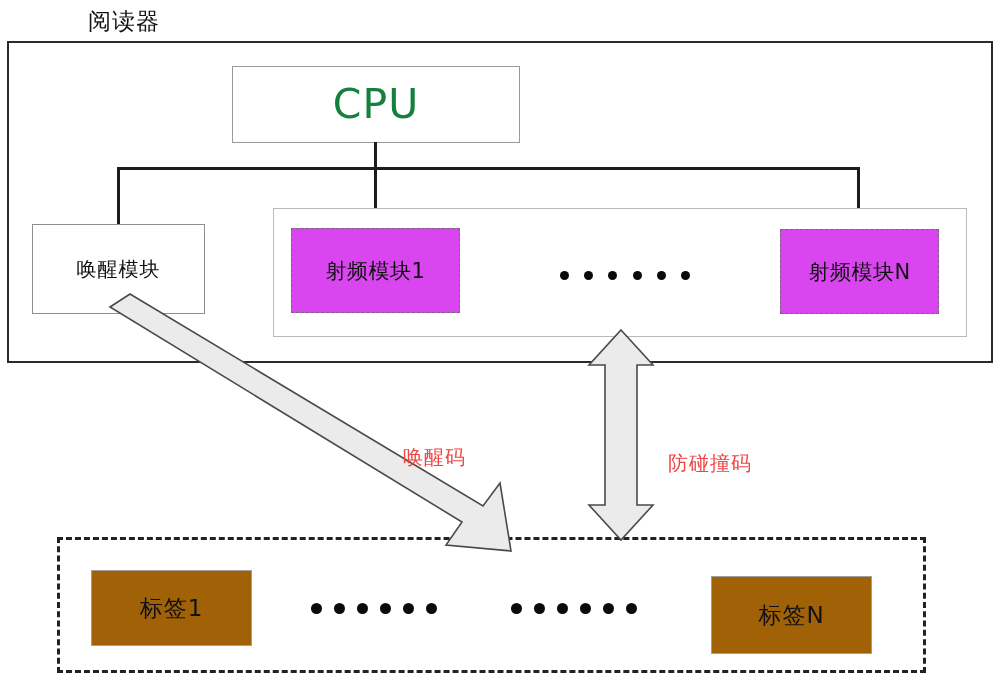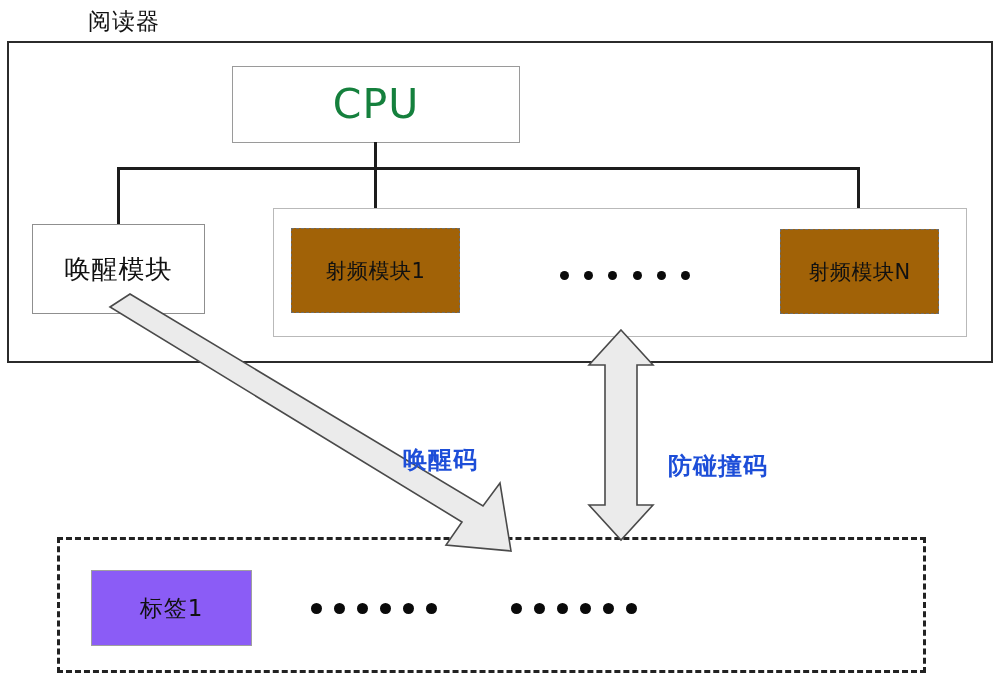--- a/index.html
+++ b/index.html
@@ -71,21 +71,21 @@
     top: 224px;
     width: 173px;
     height: 90px;
     border: 1.5px solid #8f8f8f;
     background: #ffffff;
     display: flex;
     align-items: center;
     justify-content: center;
   }
   .wake-label {
-    font-size: 26px;
+    font-size: 20px;
     color: #111;
     letter-spacing: 1px;
     font-family: "DejaVu Sans", "Liberation Sans", sans-serif;
   }
 
   
   .rw-box {
     left: 273px;
     top: 208px;
     width: 694px;
@@ -114,21 +114,21 @@
   .rw-dots .dot {
     width: 9px;
     height: 9px;
     border-radius: 50%;
     background: #0a0a0a;
   }
 
   
   .rf-box {
     border: 1.6px dashed #6d6d6d;
-    background: #a16207;
+    background: #d946ef;
     display: flex;
     align-items: center;
     justify-content: center;
   }
   .rf-1 { left: 291px; top: 228px; width: 169px; height: 85px; }
   .rf-n { left: 780px; top: 229px; width: 159px; height: 85px; }
   .rf-label {
     font-size: 21px;
     color: #111;
     letter-spacing: 0.5px;
@@ -149,21 +149,21 @@
     top: 537px;
     width: 869px;
     height: 136px;
     border: 3px dashed #222222;
     background: transparent;
   }
 
   
   .tag-box {
     border: 1.5px solid #9f9f9f;
-    background: #8b5cf6;
+    background: #a16207;
     display: flex;
     align-items: center;
     justify-content: center;
   }
   .tag-1 { left: 91px; top: 570px; width: 161px; height: 76px; }
   .tag-n { left: 711px; top: 576px; width: 161px; height: 78px; }
   .tag-label {
     font-size: 23px;
     color: #111;
     letter-spacing: 1px;
@@ -197,26 +197,25 @@
   }
   .arrow-shape {
     fill: #ebebeb;
     stroke: #4a4a4a;
     stroke-width: 1.6;
     stroke-linejoin: miter;
   }
 
   
   .arrow-label {
-    font-size: 24px;
-    color: #1d4ed8;
-    letter-spacing: 1px;
-    white-space: nowrap;
-    font-family: "DejaVu Sans", "Liberation Sans", sans-serif;
-    font-weight: bold;
+    font-size: 20px;
+    color: #ef4444;
+    letter-spacing: 1px;
+    white-space: nowrap;
+    font-family: "DejaVu Sans", "Liberation Sans", sans-serif;
   }
   .label-wake { left: 403px; top: 444px; }
   .label-anti { left: 668px; top: 450px; }
 </style>
 </head>
 <body>
 
 <div id="canvas">
 
   <div class="abs diagram-title">阅读器</div>
@@ -255,20 +254,23 @@
   <div class="abs rf-box rf-n">
     <span class="rf-label">射频模块N</span>
   </div>
 
   <div class="abs tags-box"></div>
 
   <div class="abs tag-box tag-1">
     <span class="tag-label">标签1</span>
   </div>
 
+  <div class="abs tag-box tag-n">
+    <span class="tag-label">标签N</span>
+  </div>
 
   <div class="abs tag-dots tag-dots-a">
     <span class="dot"></span>
     <span class="dot"></span>
     <span class="dot"></span>
     <span class="dot"></span>
     <span class="dot"></span>
     <span class="dot"></span>
   </div>
 

